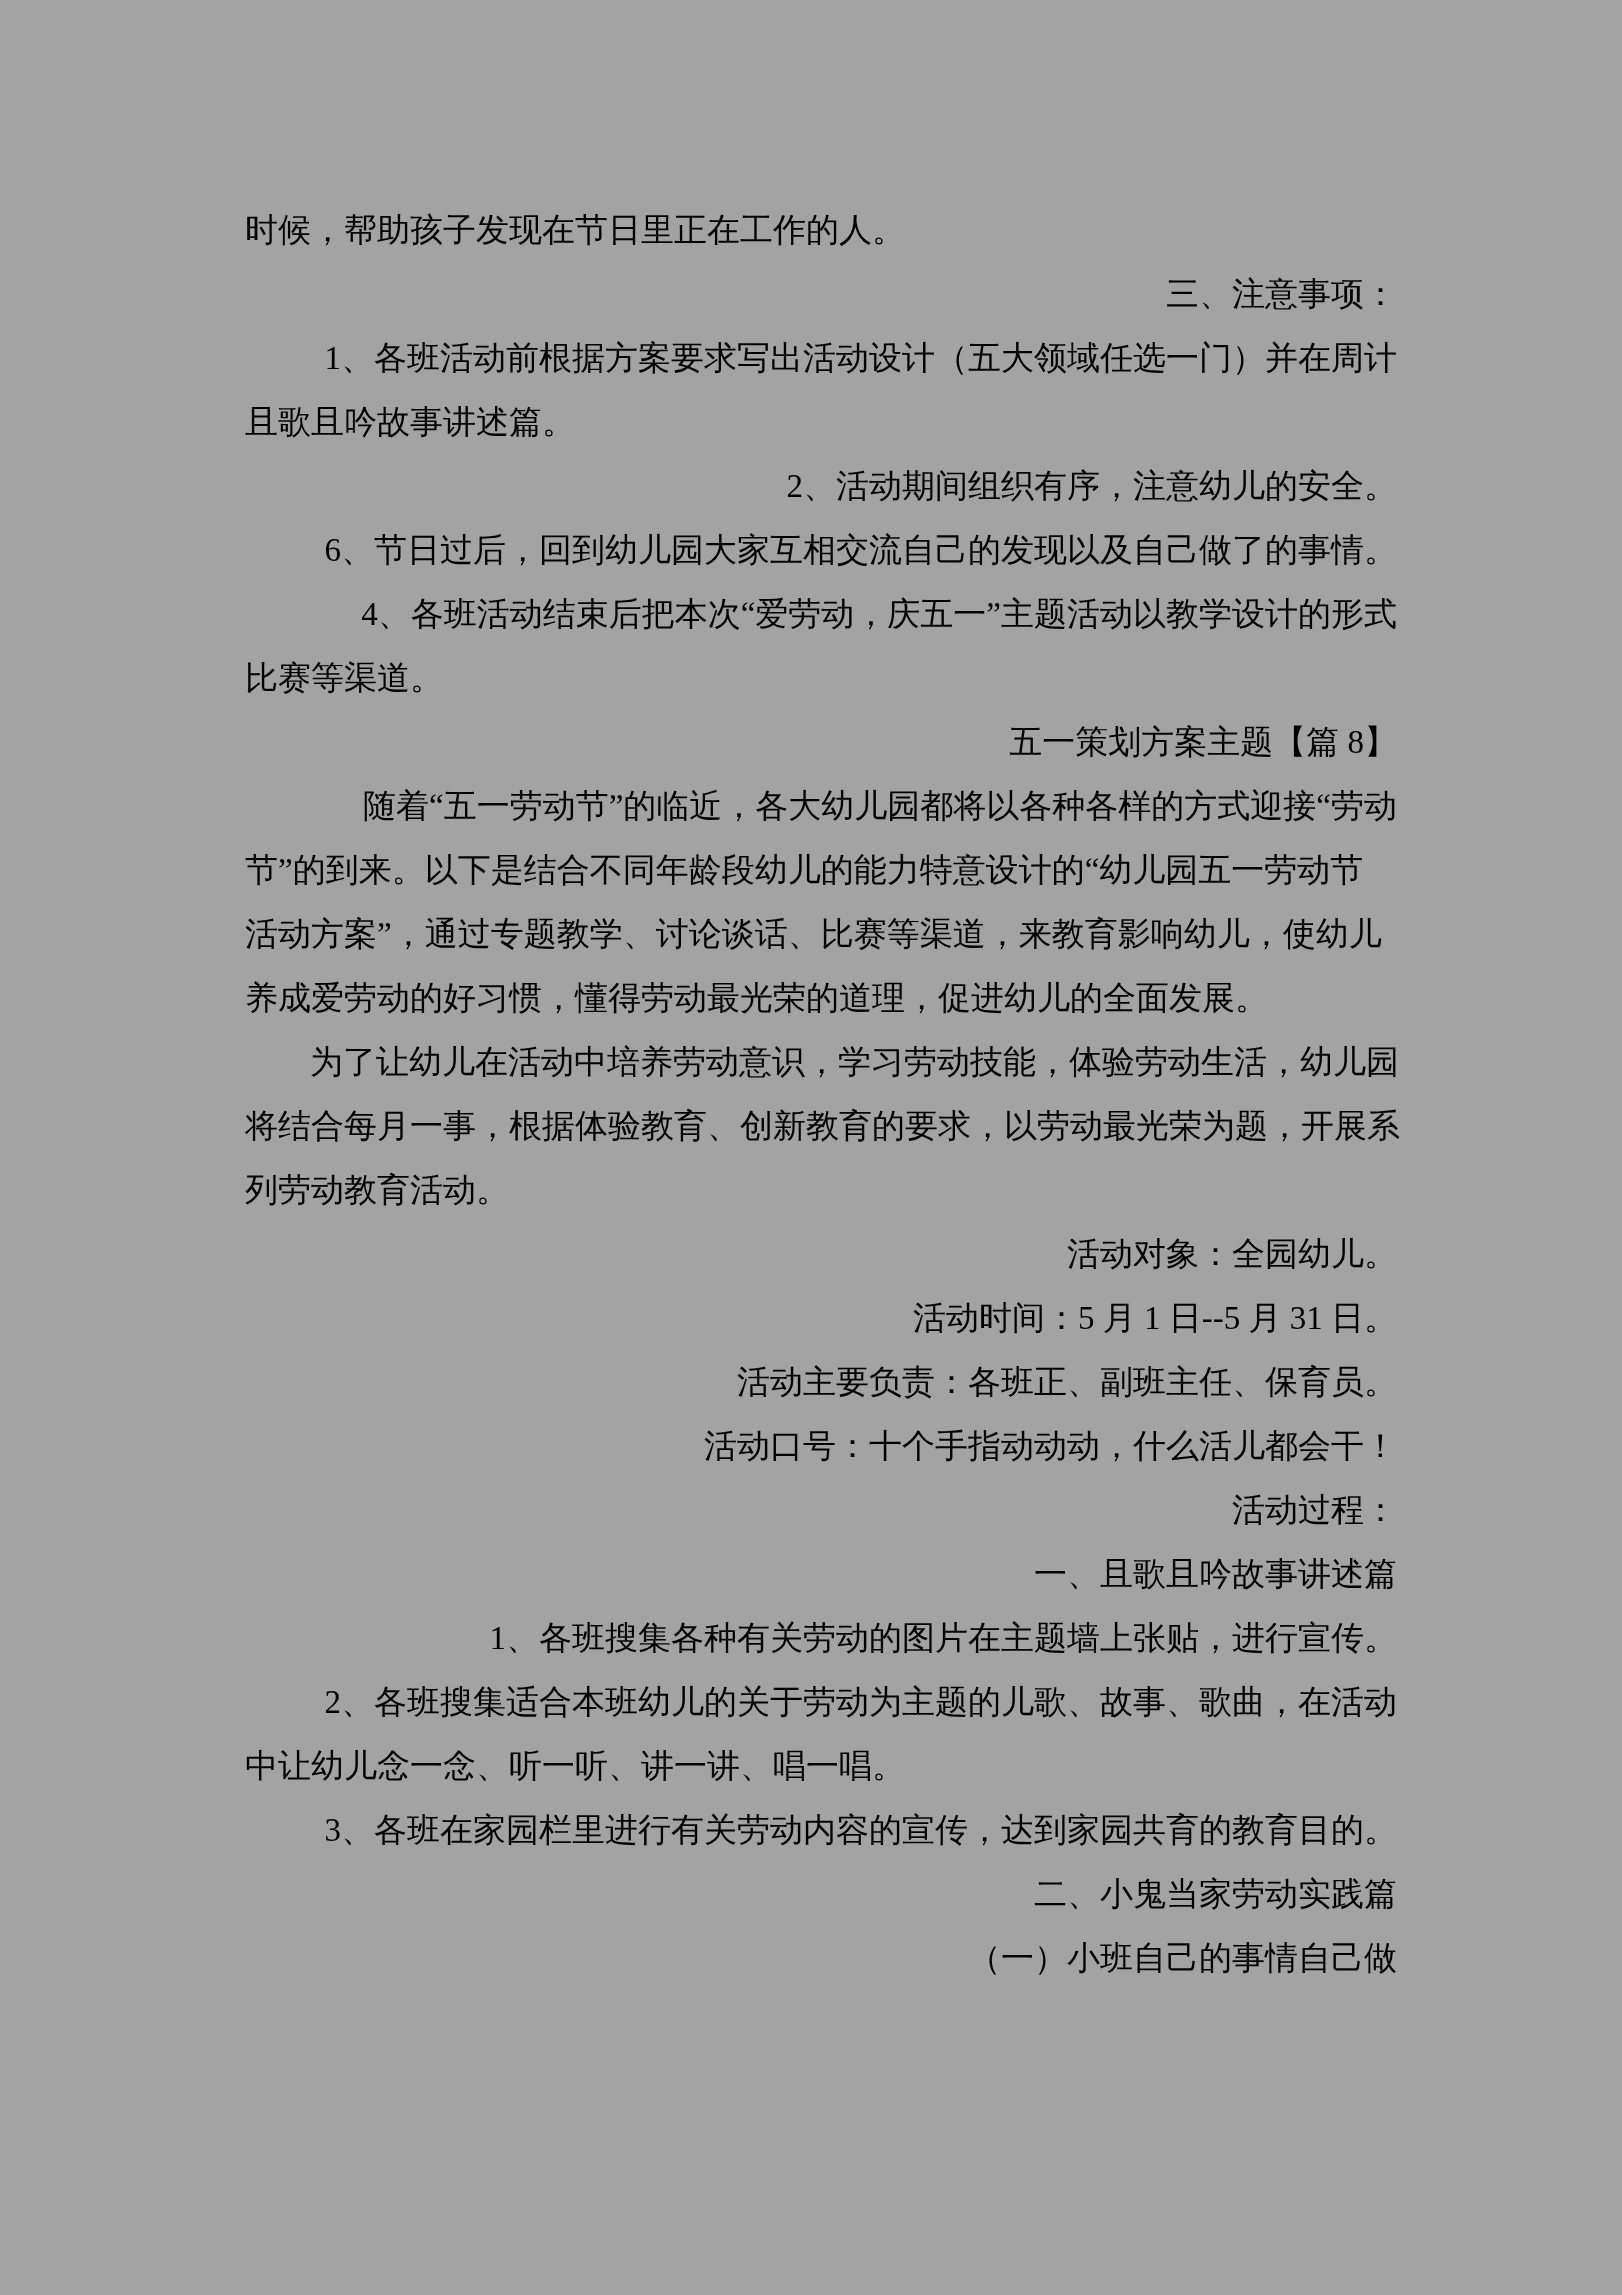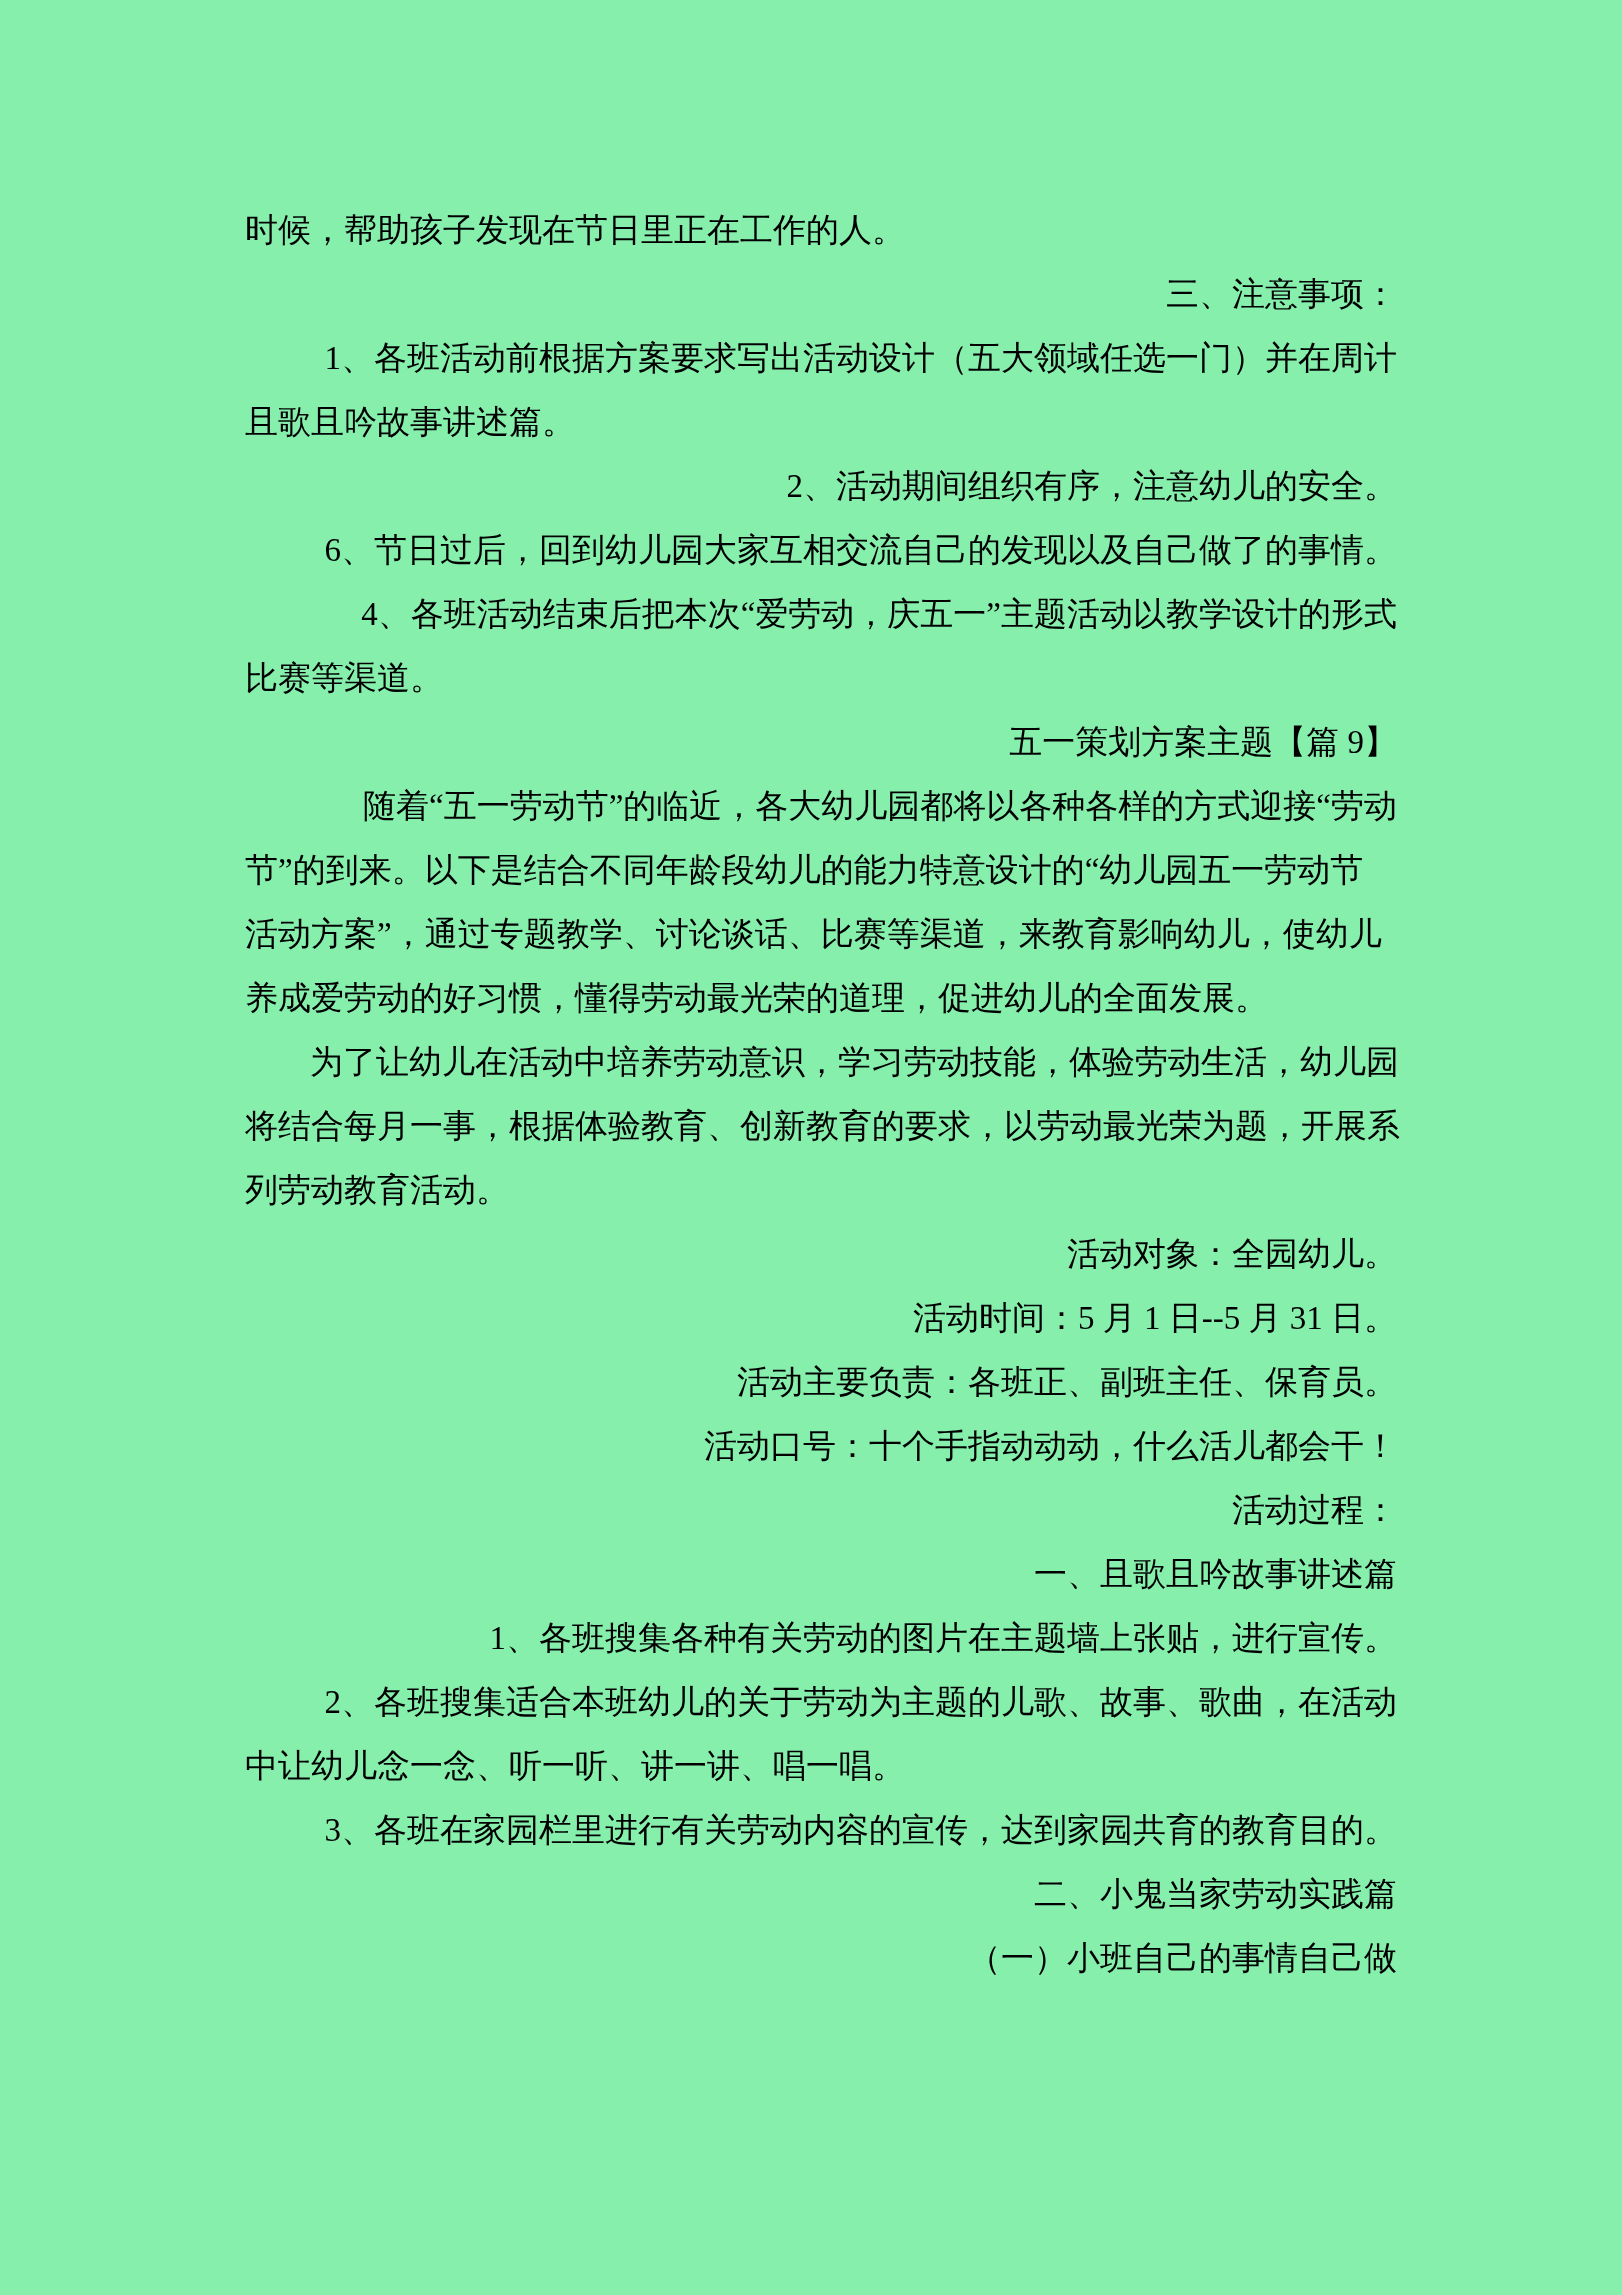--- a/index.html
+++ b/index.html
@@ -12,21 +12,21 @@
     background: #ffffff;
     position: relative;
     overflow: hidden;
   }
   .page {
     position: absolute;
     left: 0;
     top: 0;
     width: 1623px;
     height: 2295px;
-    background: #86efac;
+    background: #a3a3a3;
     color: #000000;
   }
   .text-block {
     position: absolute;
     left: 245px;
     top: 198px;
     width: 1152px;
     font-family: "Liberation Serif", "DejaVu Serif", serif;
     font-size: 33px;
     line-height: 64px;
@@ -47,21 +47,21 @@
 <div class="page">
   <div class="text-block">
       <div class="line">时候，帮助孩子发现在节日里正在工作的人。</div>
       <div class="line indent">三、注意事项：</div>
       <div class="line indent">1、各班活动前根据方案要求写出活动设计（五大领域任选一门）并在周计</div>
       <div class="line">且歌且吟故事讲述篇。</div>
       <div class="line indent">2、活动期间组织有序，注意幼儿的安全。</div>
       <div class="line indent">6、节日过后，回到幼儿园大家互相交流自己的发现以及自己做了的事情。</div>
       <div class="line indent">4、各班活动结束后把本次“爱劳动，庆五一”主题活动以教学设计的形式</div>
       <div class="line">比赛等渠道。</div>
-      <div class="line indent">五一策划方案主题【篇 9】</div>
+      <div class="line indent">五一策划方案主题【篇 8】</div>
       <div class="line indent">随着“五一劳动节”的临近，各大幼儿园都将以各种各样的方式迎接“劳动</div>
       <div class="line">节”的到来。以下是结合不同年龄段幼儿的能力特意设计的“幼儿园五一劳动节</div>
       <div class="line">活动方案”，通过专题教学、讨论谈话、比赛等渠道，来教育影响幼儿，使幼儿</div>
       <div class="line">养成爱劳动的好习惯，懂得劳动最光荣的道理，促进幼儿的全面发展。</div>
       <div class="line indent">为了让幼儿在活动中培养劳动意识，学习劳动技能，体验劳动生活，幼儿园</div>
       <div class="line">将结合每月一事，根据体验教育、创新教育的要求，以劳动最光荣为题，开展系</div>
       <div class="line">列劳动教育活动。</div>
       <div class="line indent">活动对象：全园幼儿。</div>
       <div class="line indent">活动时间：5 月 1 日--5 月 31 日。</div>
       <div class="line indent">活动主要负责：各班正、副班主任、保育员。</div>

